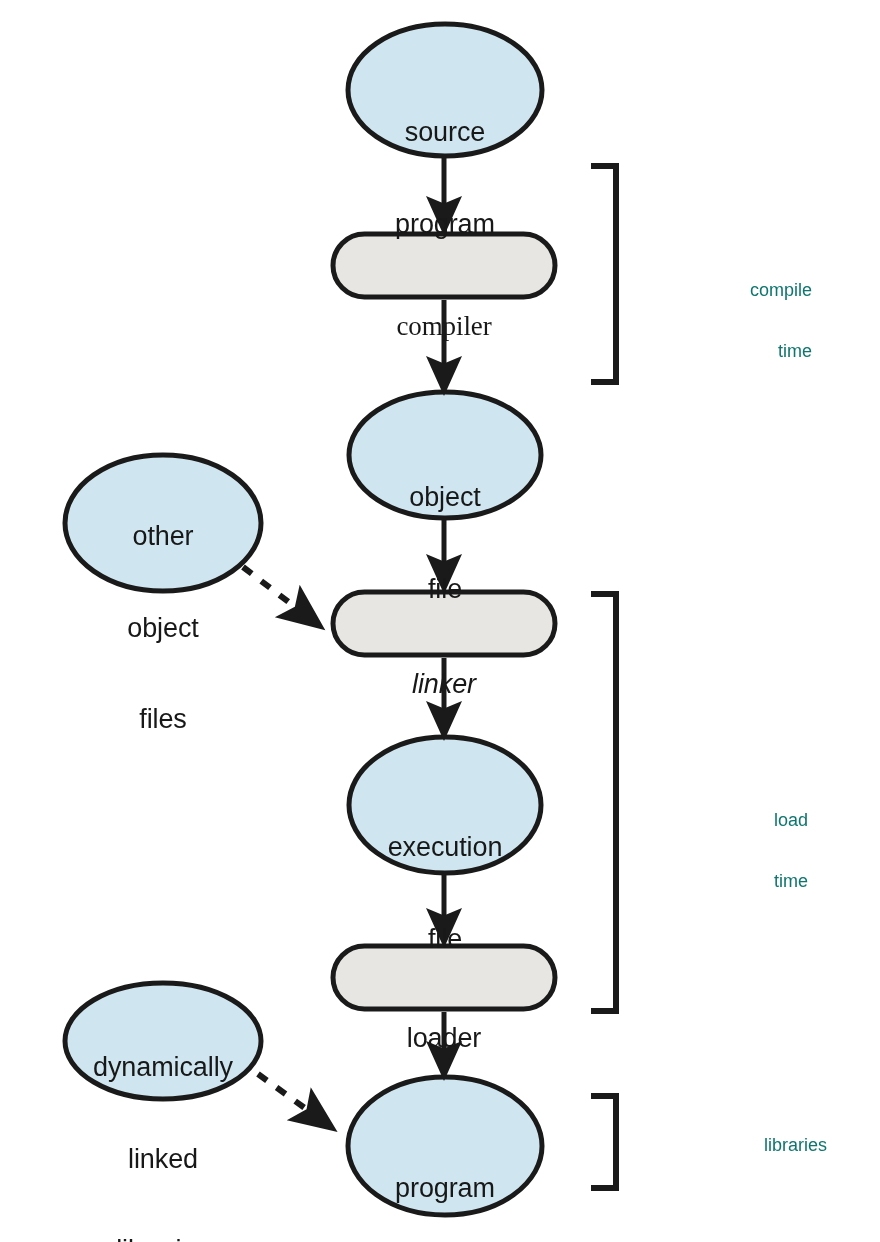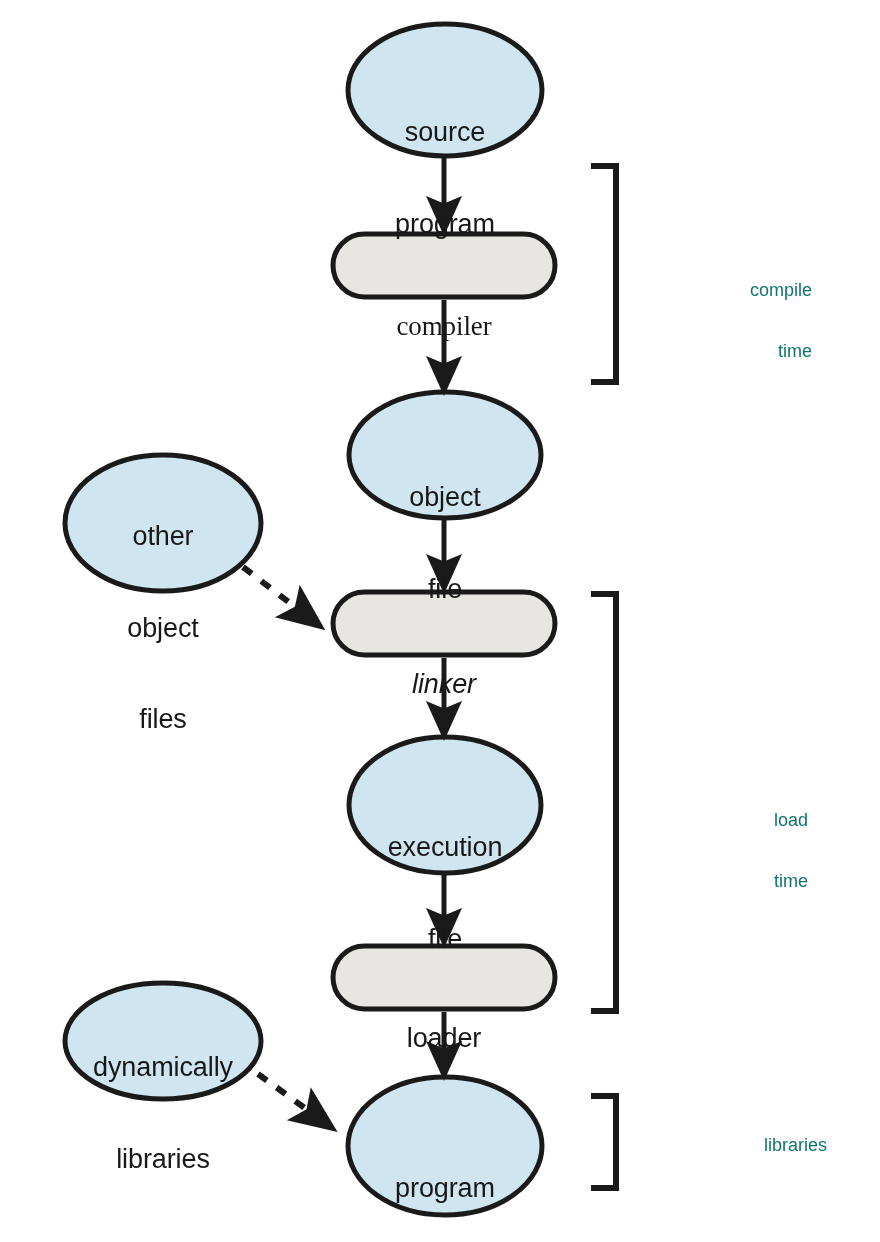--- a/index.html
+++ b/index.html
@@ -121,20 +121,21 @@
     <div>execution</div>
     <div>file</div>
   </div>
 
   <div class="node-label" style="left:344px; top:962px; width:200px;">
     <div>loader</div>
   </div>
 
   <div class="node-label" style="left:63px; top:991px; width:200px;">
     <div>dynamically</div>
+    <div>linked</div>
     <div>libraries</div>
   </div>
 
   <div class="node-label" style="left:345px; top:1112px; width:200px;">
     <div>program</div>
     
   </div>
 
   <div class="bracket-label" style="left:636px; top:239px; width:176px;">
     <div>compile</div>

